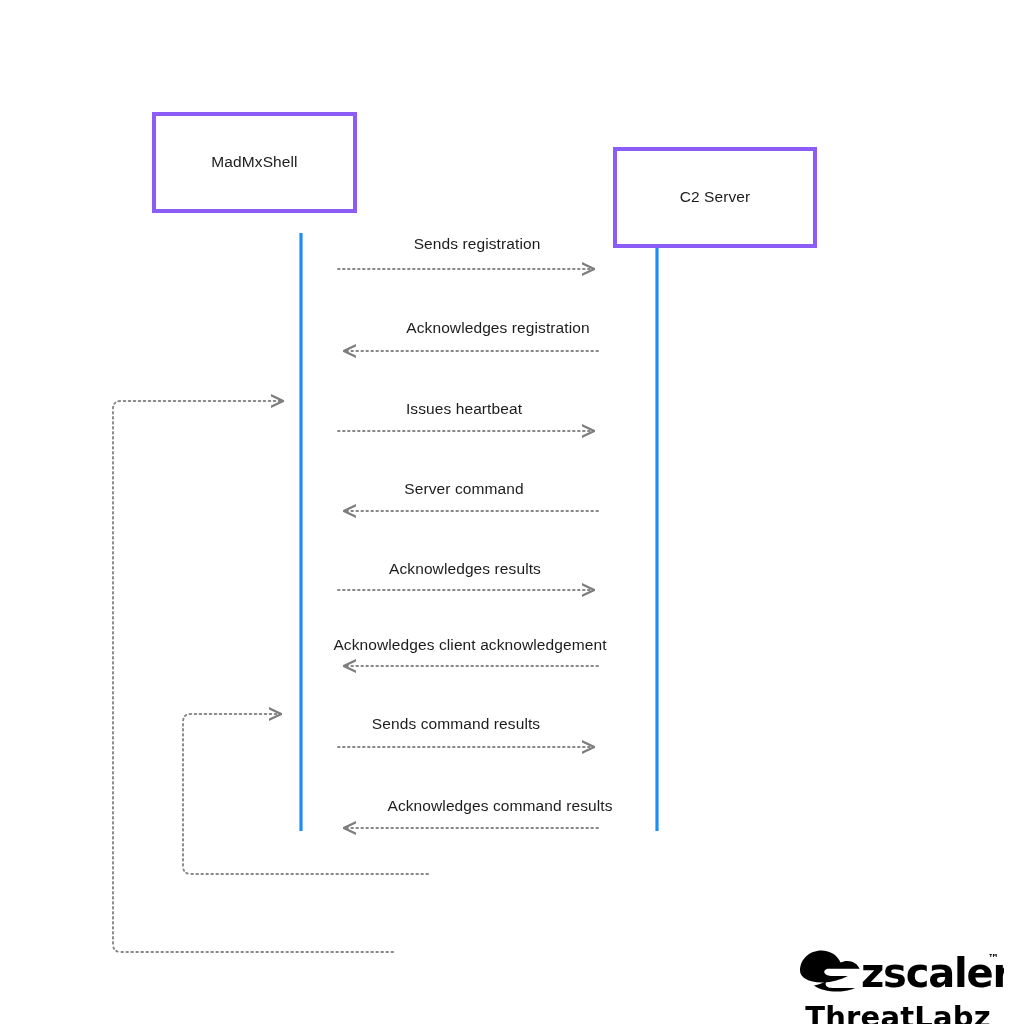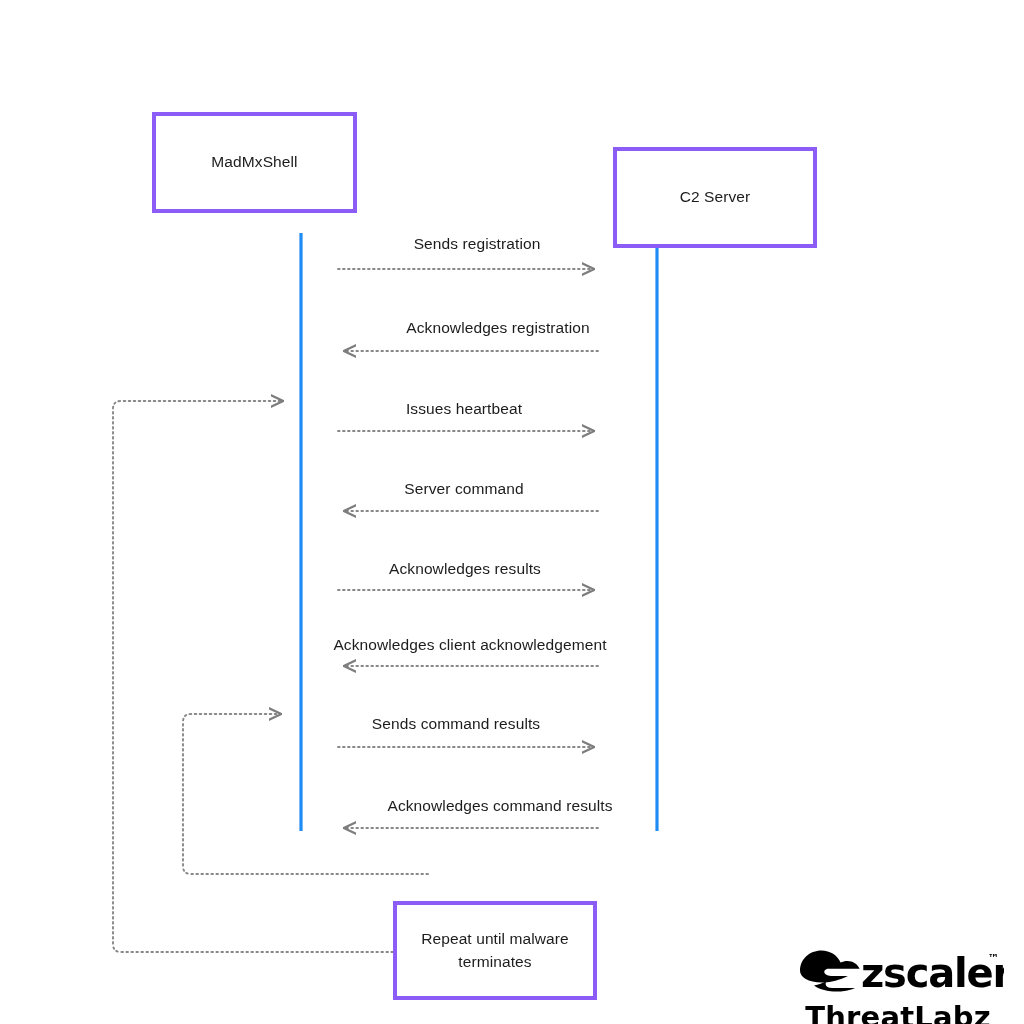--- a/index.html
+++ b/index.html
@@ -118,26 +118,20 @@
   </svg>
 
   <div class="actor-box" id="actor-madmxshell">
     <span class="actor-label">MadMxShell</span>
   </div>
 
   <div class="actor-box" id="actor-c2server">
     <span class="actor-label">C2 Server</span>
   </div>
 
-  <div class="actor-box" id="note-repeat">
-    <span class="actor-label">
-      <span>Repeat until malware</span><br>
-      <span>terminates</span>
-    </span>
-  </div>
 
   <div class="msg-label" style="left:477px; top:235px;">Sends registration</div>
 
   <div class="msg-label" style="left:464px; top:319px;margin-left:34px;">Acknowledges registration</div>
 
   <div class="msg-label" style="left:464px; top:400px;">Issues heartbeat</div>
 
   <div class="msg-label" style="left:464px; top:480px;">Server command</div>
 
   <div class="msg-label" style="left:465px; top:560px;">Acknowledges results</div>

